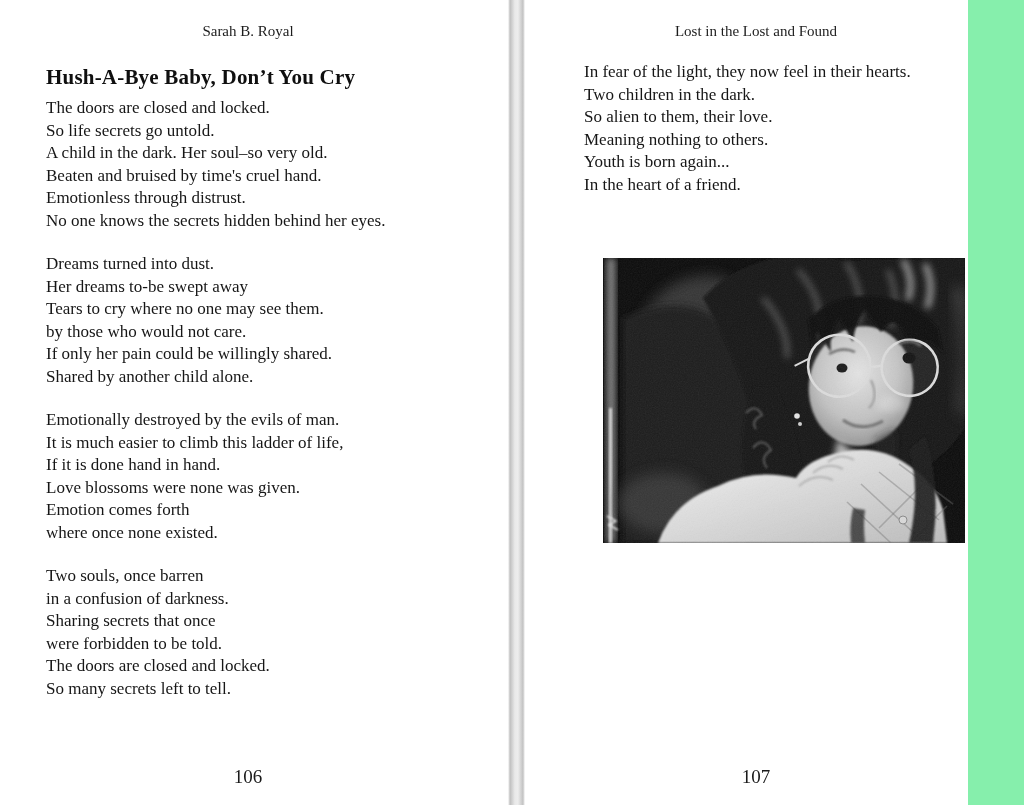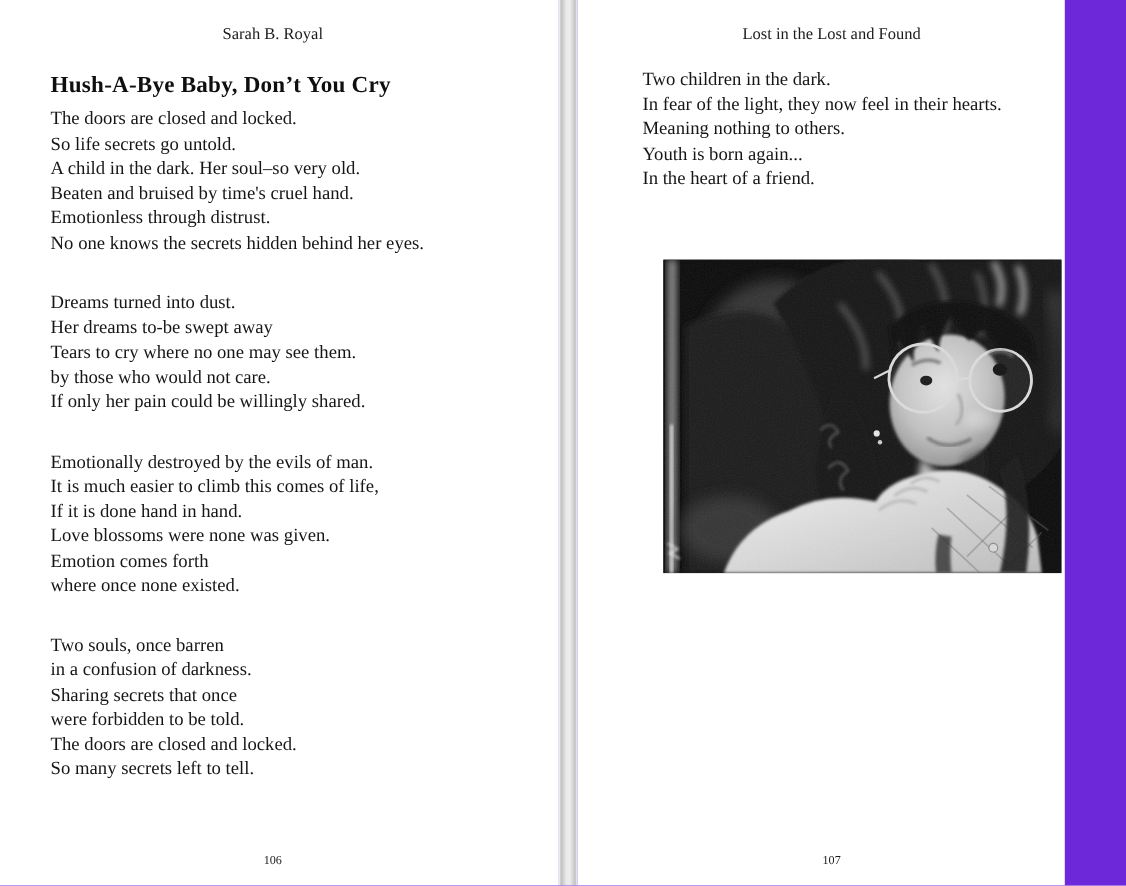--- a/index.html
+++ b/index.html
@@ -3,21 +3,21 @@
 <meta charset="utf-8">
 <style>
   html, body { margin: 0; padding: 0; }
   body {
     width: 1024px; height: 805px;
     background: #ffffff;
     font-family: "Liberation Serif", "DejaVu Serif", serif;
     color: #141414;
     overflow: hidden;
   }
-  .spread { display: flex; width: 1024px; height: 805px; background: #6d28d9; }
+  .spread { display: flex; width: 1024px; height: 805px; background: #86efac; }
 
   .page { box-sizing: border-box; position: relative; height: 805px; background: #ffffff; }
   .page.left  { width: 508px; padding: 22px 58px 0 46px; }
   .page.right { width: 443px; padding: 22px 40px 0 59px; }
 
   .gutter {
     width: 17px; height: 805px; flex: 0 0 17px;
     background: linear-gradient(to right,
       #ffffff 0%, #bfbfbf 12%, #e9e9e9 40%, #ededed 58%, #c2c2c2 88%, #ffffff 100%);
   }
@@ -32,35 +32,35 @@
   .poem-title {
     margin: 25px 0 0 0;
     font-size: 21px; line-height: 25px;
     font-weight: 700;
     letter-spacing: 0.2px;
     color: #0f0f0f;
   }
 
   .poem { margin-top: 7px; font-size: 17px; line-height: 22.5px; color: #161616; }
   .poem.right-poem { margin-top: 21px; }
-  .stanza + .stanza { margin-top: 32px; }
+  .stanza + .stanza { margin-top: 21px; }
   .line { white-space: nowrap; }
 
   .photo {
     margin: 62px 0 0 19px;
     width: 362px; height: 285px;
     overflow: hidden;
     background: #0b0b0b;
   }
   .photo svg { display: block; width: 362px; height: 285px; }
 
   .page-number {
     position: absolute; bottom: 17px;
     text-align: center;
-    font-size: 11px; color: #1a1a1a;
+    font-size: 19px; color: #1a1a1a;
   }
   .page.left  .page-number { left: 46px; right: 58px; }
   .page.right .page-number { left: 59px; right: 40px; }
 </style>
 </head>
 <body>
 
 <div class="spread">
 
   <section class="page left">
@@ -75,24 +75,25 @@
         <div class="line">Beaten and bruised by time's cruel hand.</div>
         <div class="line">Emotionless through distrust.</div>
         <div class="line">No one knows the secrets hidden behind her eyes.</div>
       </div>
       <div class="stanza">
         <div class="line">Dreams turned into dust.</div>
         <div class="line">Her dreams to-be swept away</div>
         <div class="line">Tears to cry where no one may see them.</div>
         <div class="line">by those who would not care.</div>
         <div class="line">If only her pain could be willingly shared.</div>
+        <div class="line">Shared by another child alone.</div>
       </div>
       <div class="stanza">
         <div class="line">Emotionally destroyed by the evils of man.</div>
-        <div class="line">It is much easier to climb this comes of life,</div>
+        <div class="line">It is much easier to climb this ladder of life,</div>
         <div class="line">If it is done hand in hand.</div>
         <div class="line">Love blossoms were none was given.</div>
         <div class="line">Emotion comes forth</div>
         <div class="line">where once none existed.</div>
       </div>
       <div class="stanza">
         <div class="line">Two souls, once barren</div>
         <div class="line">in a confusion of darkness.</div>
         <div class="line">Sharing secrets that once</div>
         <div class="line">were forbidden to be told.</div>
@@ -104,22 +105,23 @@
     <div class="page-number">106</div>
   </section>
 
   <div class="gutter"></div>
 
   <section class="page right">
     <header class="running-header">Lost in the Lost and Found</header>
 
     <div class="poem right-poem">
       <div class="stanza">
+        <div class="line">In fear of the light, they now feel in their hearts.</div>
         <div class="line">Two children in the dark.</div>
-        <div class="line">In fear of the light, they now feel in their hearts.</div>
+        <div class="line">So alien to them, their love.</div>
         <div class="line">Meaning nothing to others.</div>
         <div class="line">Youth is born again...</div>
         <div class="line">In the heart of a friend.</div>
       </div>
     </div>
 
     <figure class="photo" role="img" aria-label="Black-and-white snapshot of a smiling girl with large eyeglasses, dark bangs and long curly hair, wearing a white ruffled blouse inside a dark car interior.">
       <svg viewBox="0 0 362 285" xmlns="http://www.w3.org/2000/svg">
         <defs>
           <radialGradient id="gFace" cx="45%" cy="40%" r="70%">

